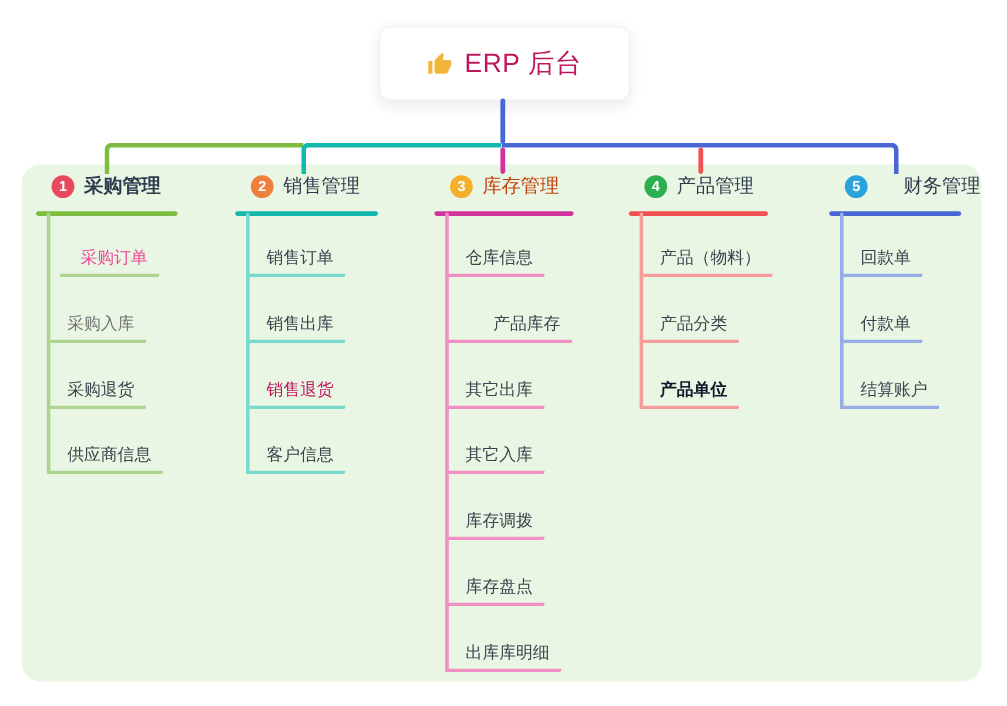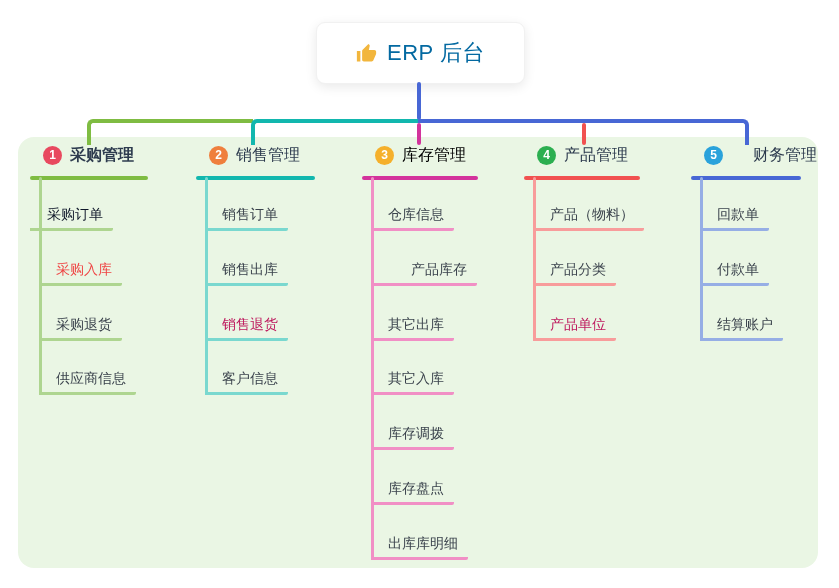--- a/index.html
+++ b/index.html
@@ -23,74 +23,74 @@
 </head>
 <body>
 
 <div id="stage">
   <div id="panel" style="background: rgb(234, 246, 228);"></div>
 
   <div id="root-node">
     <svg width="21" height="21" viewBox="0 0 24 24">
       <path id="thumb-path" d="M1 21h4V9H1v12zM23 10c0-1.1-.9-2-2-2h-6.31l.95-4.57.03-.32c0-.41-.17-.79-.44-1.06L14.17 1 7.59 7.59C7.22 7.95 7 8.45 7 9v10c0 1.1.9 2 2 2h9c.83 0 1.54-.5 1.84-1.22l3.02-7.05c.09-.23.14-.47.14-.73v-2z" fill="#f2b63d"></path>
     </svg>
-    <span class="root-label" style="color: #0369a1;">ERP 后台</span>
+    <span class="root-label" style="color: #be185d;">ERP 后台</span>
   </div>
 
   <div id="connectors">
       <div class="connector" style="left: 417px; top: 82px; width: 4px; height: 38px; background: rgb(72, 103, 213); border-radius: 2px;"></div>
       <div class="connector" style="left: 87px; top: 119px; width: 166px; height: 26px; box-sizing: border-box; border-top: 4px solid rgb(127, 188, 66); border-left: 4px solid rgb(127, 188, 66); border-top-left-radius: 6px;"></div>
       <div class="connector" style="left: 251px; top: 119px; width: 167px; height: 26px; box-sizing: border-box; border-top: 4px solid rgb(18, 183, 174); border-left: 4px solid rgb(18, 183, 174); border-top-left-radius: 6px;"></div>
       <div class="connector" style="left: 418px; top: 119px; width: 331px; height: 26px; box-sizing: border-box; border-top: 4px solid rgb(72, 103, 213); border-right: 4px solid rgb(72, 103, 213); border-top-right-radius: 6px;"></div>
       <div class="connector" style="left: 416.5px; top: 123px; width: 4px; height: 22px; background: rgb(211, 51, 156); border-radius: 2px;"></div>
       <div class="connector" style="left: 581.5px; top: 123px; width: 4px; height: 22px; background: rgb(241, 81, 80); border-radius: 2px;"></div>
     </div>
   <div id="columns">
       <div class="header" style="left: 30px; top: 145px; width: 118px;">
         <span class="badge" style="background: rgb(232, 73, 95);">1</span>
         <span class="hlabel" style="color: rgb(45, 59, 78); font-weight: bold;">采购管理</span>
       </div>
       <div class="hline" style="left: 30px; top: 176px; width: 118px; background: rgb(127, 188, 66);"></div>
       <div class="vline" style="left: 39px; top: 177px; height: 218.4px; background: rgb(174, 213, 144);"></div>
-      <div class="child" style="left: 30px; top: 206px; border-bottom-color: rgb(174, 213, 144); color: #0f172a;">采购订单</div>
-      <div class="child" style="left: 39px; top: 260.8px; border-bottom-color: rgb(174, 213, 144); color: #ef4444;">采购入库</div>
+      <div class="child" style="left: 50px; top: 206px; border-bottom-color: rgb(174, 213, 144); color: #ec4899;">采购订单</div>
+      <div class="child" style="left: 39px; top: 260.8px; border-bottom-color: rgb(174, 213, 144); color: #737373;">采购入库</div>
       <div class="child" style="left: 39px; top: 315.6px; border-bottom-color: rgb(174, 213, 144); color: rgb(59, 67, 77);">采购退货</div>
       <div class="child" style="left: 39px; top: 370.4px; border-bottom-color: rgb(174, 213, 144); color: rgb(59, 67, 77);">供应商信息</div>
       <div class="header" style="left: 196px; top: 145px; width: 119px;">
         <span class="badge" style="background: rgb(239, 127, 61);">2</span>
         <span class="hlabel" style="color: rgb(45, 59, 78);">销售管理</span>
       </div>
       <div class="hline" style="left: 196px; top: 176px; width: 119px; background: rgb(18, 183, 174);"></div>
       <div class="vline" style="left: 205px; top: 177px; height: 218.4px; background: rgb(122, 216, 207);"></div>
       <div class="child" style="left: 205px; top: 206px; border-bottom-color: rgb(122, 216, 207); color: rgb(59, 67, 77);">销售订单</div>
       <div class="child" style="left: 205px; top: 260.8px; border-bottom-color: rgb(122, 216, 207); color: rgb(59, 67, 77);">销售出库</div>
       <div class="child" style="left: 205px; top: 315.6px; border-bottom-color: rgb(122, 216, 207); color: #be185d;">销售退货</div>
       <div class="child" style="left: 205px; top: 370.4px; border-bottom-color: rgb(122, 216, 207); color: rgb(59, 67, 77);">客户信息</div>
       <div class="header" style="left: 362px; top: 145px; width: 116px;">
         <span class="badge" style="background: rgb(245, 176, 43);">3</span>
-        <span class="hlabel" style="color: #000000;">库存管理</span>
+        <span class="hlabel" style="color: #c2410c;">库存管理</span>
       </div>
       <div class="hline" style="left: 362px; top: 176px; width: 116px; background: rgb(211, 51, 156);"></div>
       <div class="vline" style="left: 371px; top: 177px; height: 382.8px; background: rgb(241, 143, 197);"></div>
       <div class="child" style="left: 371px; top: 206px; border-bottom-color: rgb(241, 143, 197); color: rgb(59, 67, 77);">仓库信息</div>
       <div class="child" style="left: 371px; top: 260.8px; border-bottom-color: rgb(241, 143, 197); color: rgb(59, 67, 77); padding-left: 40px;">产品库存</div>
       <div class="child" style="left: 371px; top: 315.6px; border-bottom-color: rgb(241, 143, 197); color: rgb(59, 67, 77); text-align: right;">其它出库</div>
       <div class="child" style="left: 371px; top: 370.4px; border-bottom-color: rgb(241, 143, 197); color: rgb(59, 67, 77);">其它入库</div>
       <div class="child" style="left: 371px; top: 425.2px; border-bottom-color: rgb(241, 143, 197); color: rgb(59, 67, 77);">库存调拨</div>
       <div class="child" style="left: 371px; top: 480px; border-bottom-color: rgb(241, 143, 197); color: rgb(59, 67, 77);">库存盘点</div>
       <div class="child" style="left: 371px; top: 534.8px; border-bottom-color: rgb(241, 143, 197); color: rgb(59, 67, 77);">出库库明细</div>
       <div class="header" style="left: 524px; top: 145px; width: 116px;">
         <span class="badge" style="background: rgb(44, 175, 80);">4</span>
         <span class="hlabel" style="color: rgb(45, 59, 78);">产品管理</span>
       </div>
       <div class="hline" style="left: 524px; top: 176px; width: 116px; background: rgb(241, 81, 80);"></div>
       <div class="vline" style="left: 533px; top: 177px; height: 163.6px; background: rgb(248, 156, 155);"></div>
       <div class="child" style="left: 533px; top: 206px; border-bottom-color: rgb(248, 156, 155); color: rgb(59, 67, 77);">产品（物料）</div>
       <div class="child" style="left: 533px; top: 260.8px; border-bottom-color: rgb(248, 156, 155); color: rgb(59, 67, 77);">产品分类</div>
-      <div class="child" style="left: 533px; top: 315.6px; border-bottom-color: rgb(248, 156, 155); color: #be185d;">产品单位</div>
+      <div class="child" style="left: 533px; top: 315.6px; border-bottom-color: rgb(248, 156, 155); color: #0f172a; font-weight: bold;">产品单位</div>
       <div class="header" style="left: 691px; top: 145px; width: 110px;">
         <span class="badge" style="background: rgb(42, 162, 219);">5</span>
         <span class="hlabel" style="color: rgb(45, 59, 78); margin-left: 22px;">财务管理</span>
       </div>
       <div class="hline" style="left: 691px; top: 176px; width: 110px; background: rgb(72, 103, 213);"></div>
       <div class="vline" style="left: 700px; top: 177px; height: 163.6px; background: rgb(150, 174, 229);"></div>
       <div class="child" style="left: 700px; top: 206px; border-bottom-color: rgb(150, 174, 229); color: rgb(59, 67, 77);">回款单</div>
       <div class="child" style="left: 700px; top: 260.8px; border-bottom-color: rgb(150, 174, 229); color: rgb(59, 67, 77);">付款单</div>
       <div class="child" style="left: 700px; top: 315.6px; border-bottom-color: rgb(150, 174, 229); color: rgb(59, 67, 77);">结算账户</div>
     </div>

